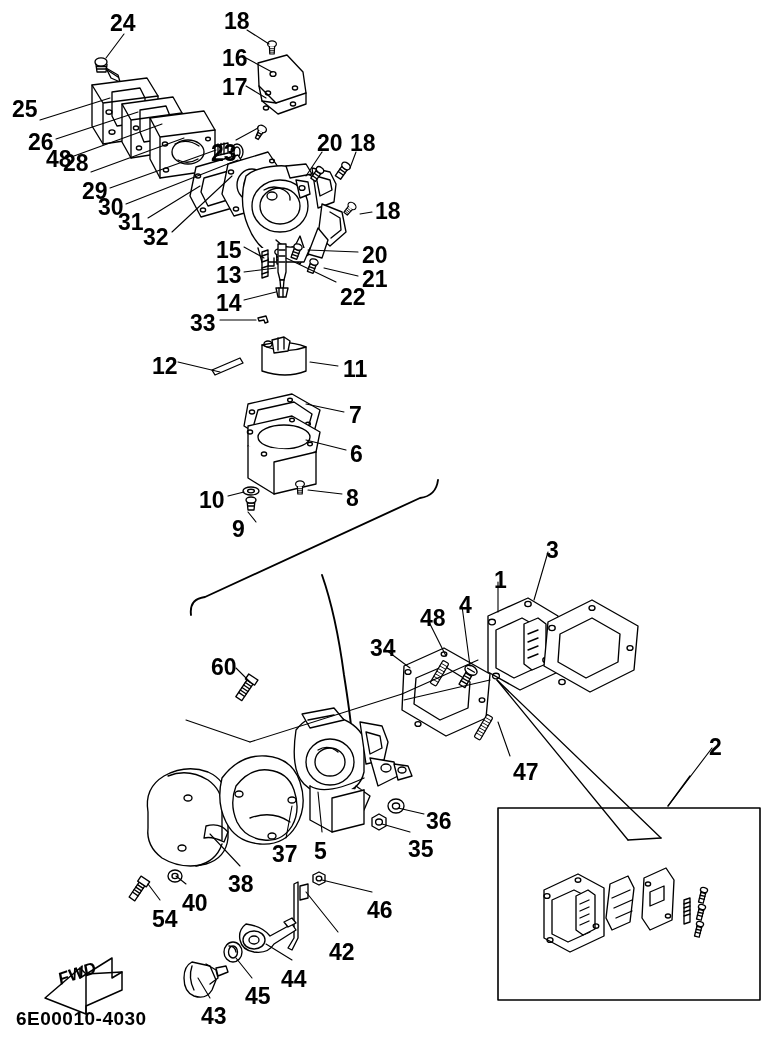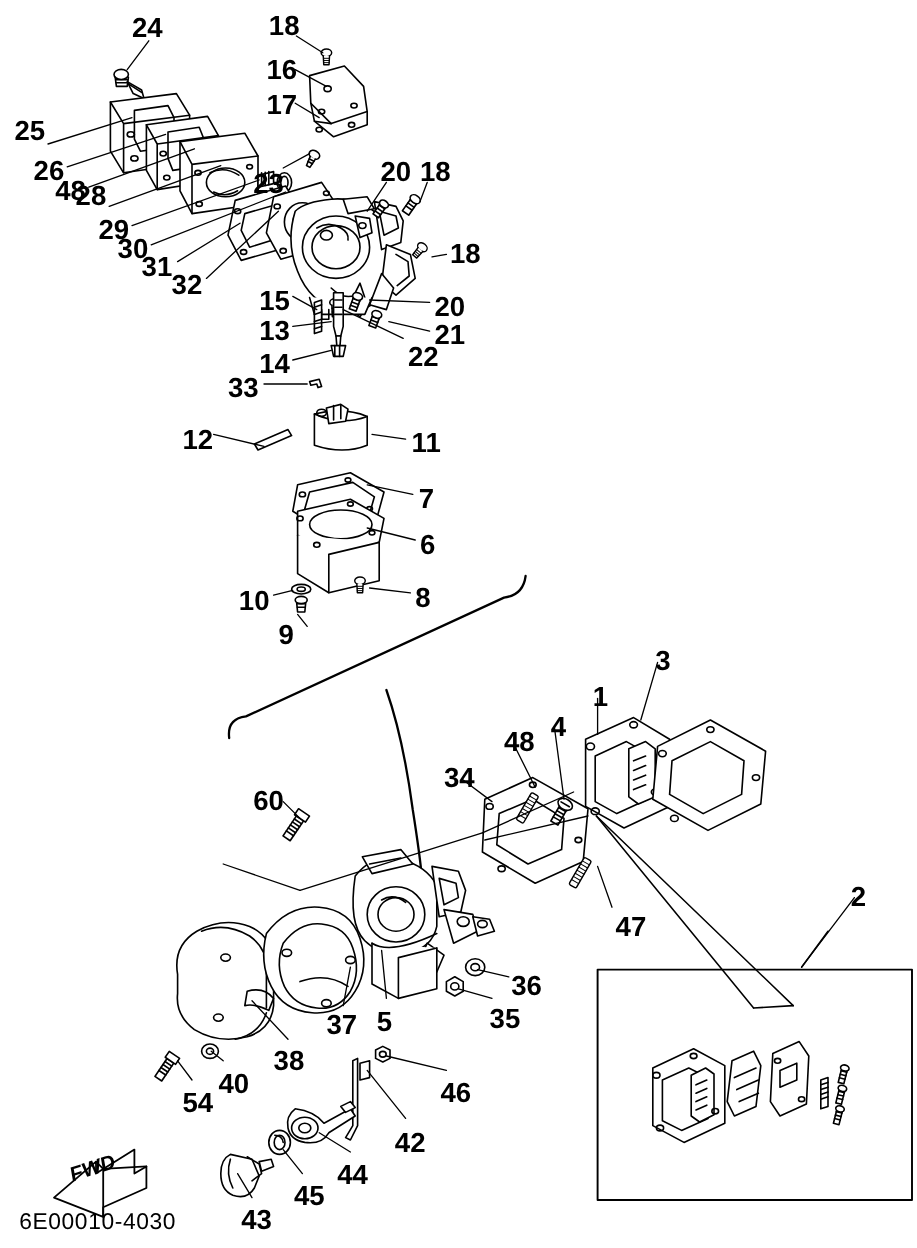--- a/index.html
+++ b/index.html
@@ -4,21 +4,21 @@
 <title>Parts Diagram</title>
 <style>
   html,body{margin:0;padding:0;background:#fff;}
   body{width:764px;height:1040px;position:relative;overflow:hidden;
        font-family:"Liberation Sans","DejaVu Sans",sans-serif;}
   #sheet{position:absolute;left:0;top:0;width:764px;height:1040px;background:#fff;}
   #svgroot{position:absolute;left:0;top:0;width:764px;height:1040px;}
   .lbl{position:absolute;font-family:"Liberation Sans","DejaVu Sans",sans-serif;
        font-size:23px;font-weight:700;color:#000;letter-spacing:0px;
        white-space:nowrap;line-height:1;}
-  #partnum{position:absolute;left:16px;top:1008px;font-size:19px;font-weight:400;
+  #partnum{position:absolute;left:16px;top:1008px;font-size:19px;font-weight:700;
            letter-spacing:0.5px;color:#000;}
   #fwdtext{position:absolute;left:58px;top:964px;font-size:17px;font-weight:700;
            color:#000;transform:rotate(-18deg) skewX(-8deg);}
 </style>
 </head>
 <body>
 
 <div id="sheet">
 
   <svg id="svgroot" viewBox="0 0 764 1040" xmlns="http://www.w3.org/2000/svg">

